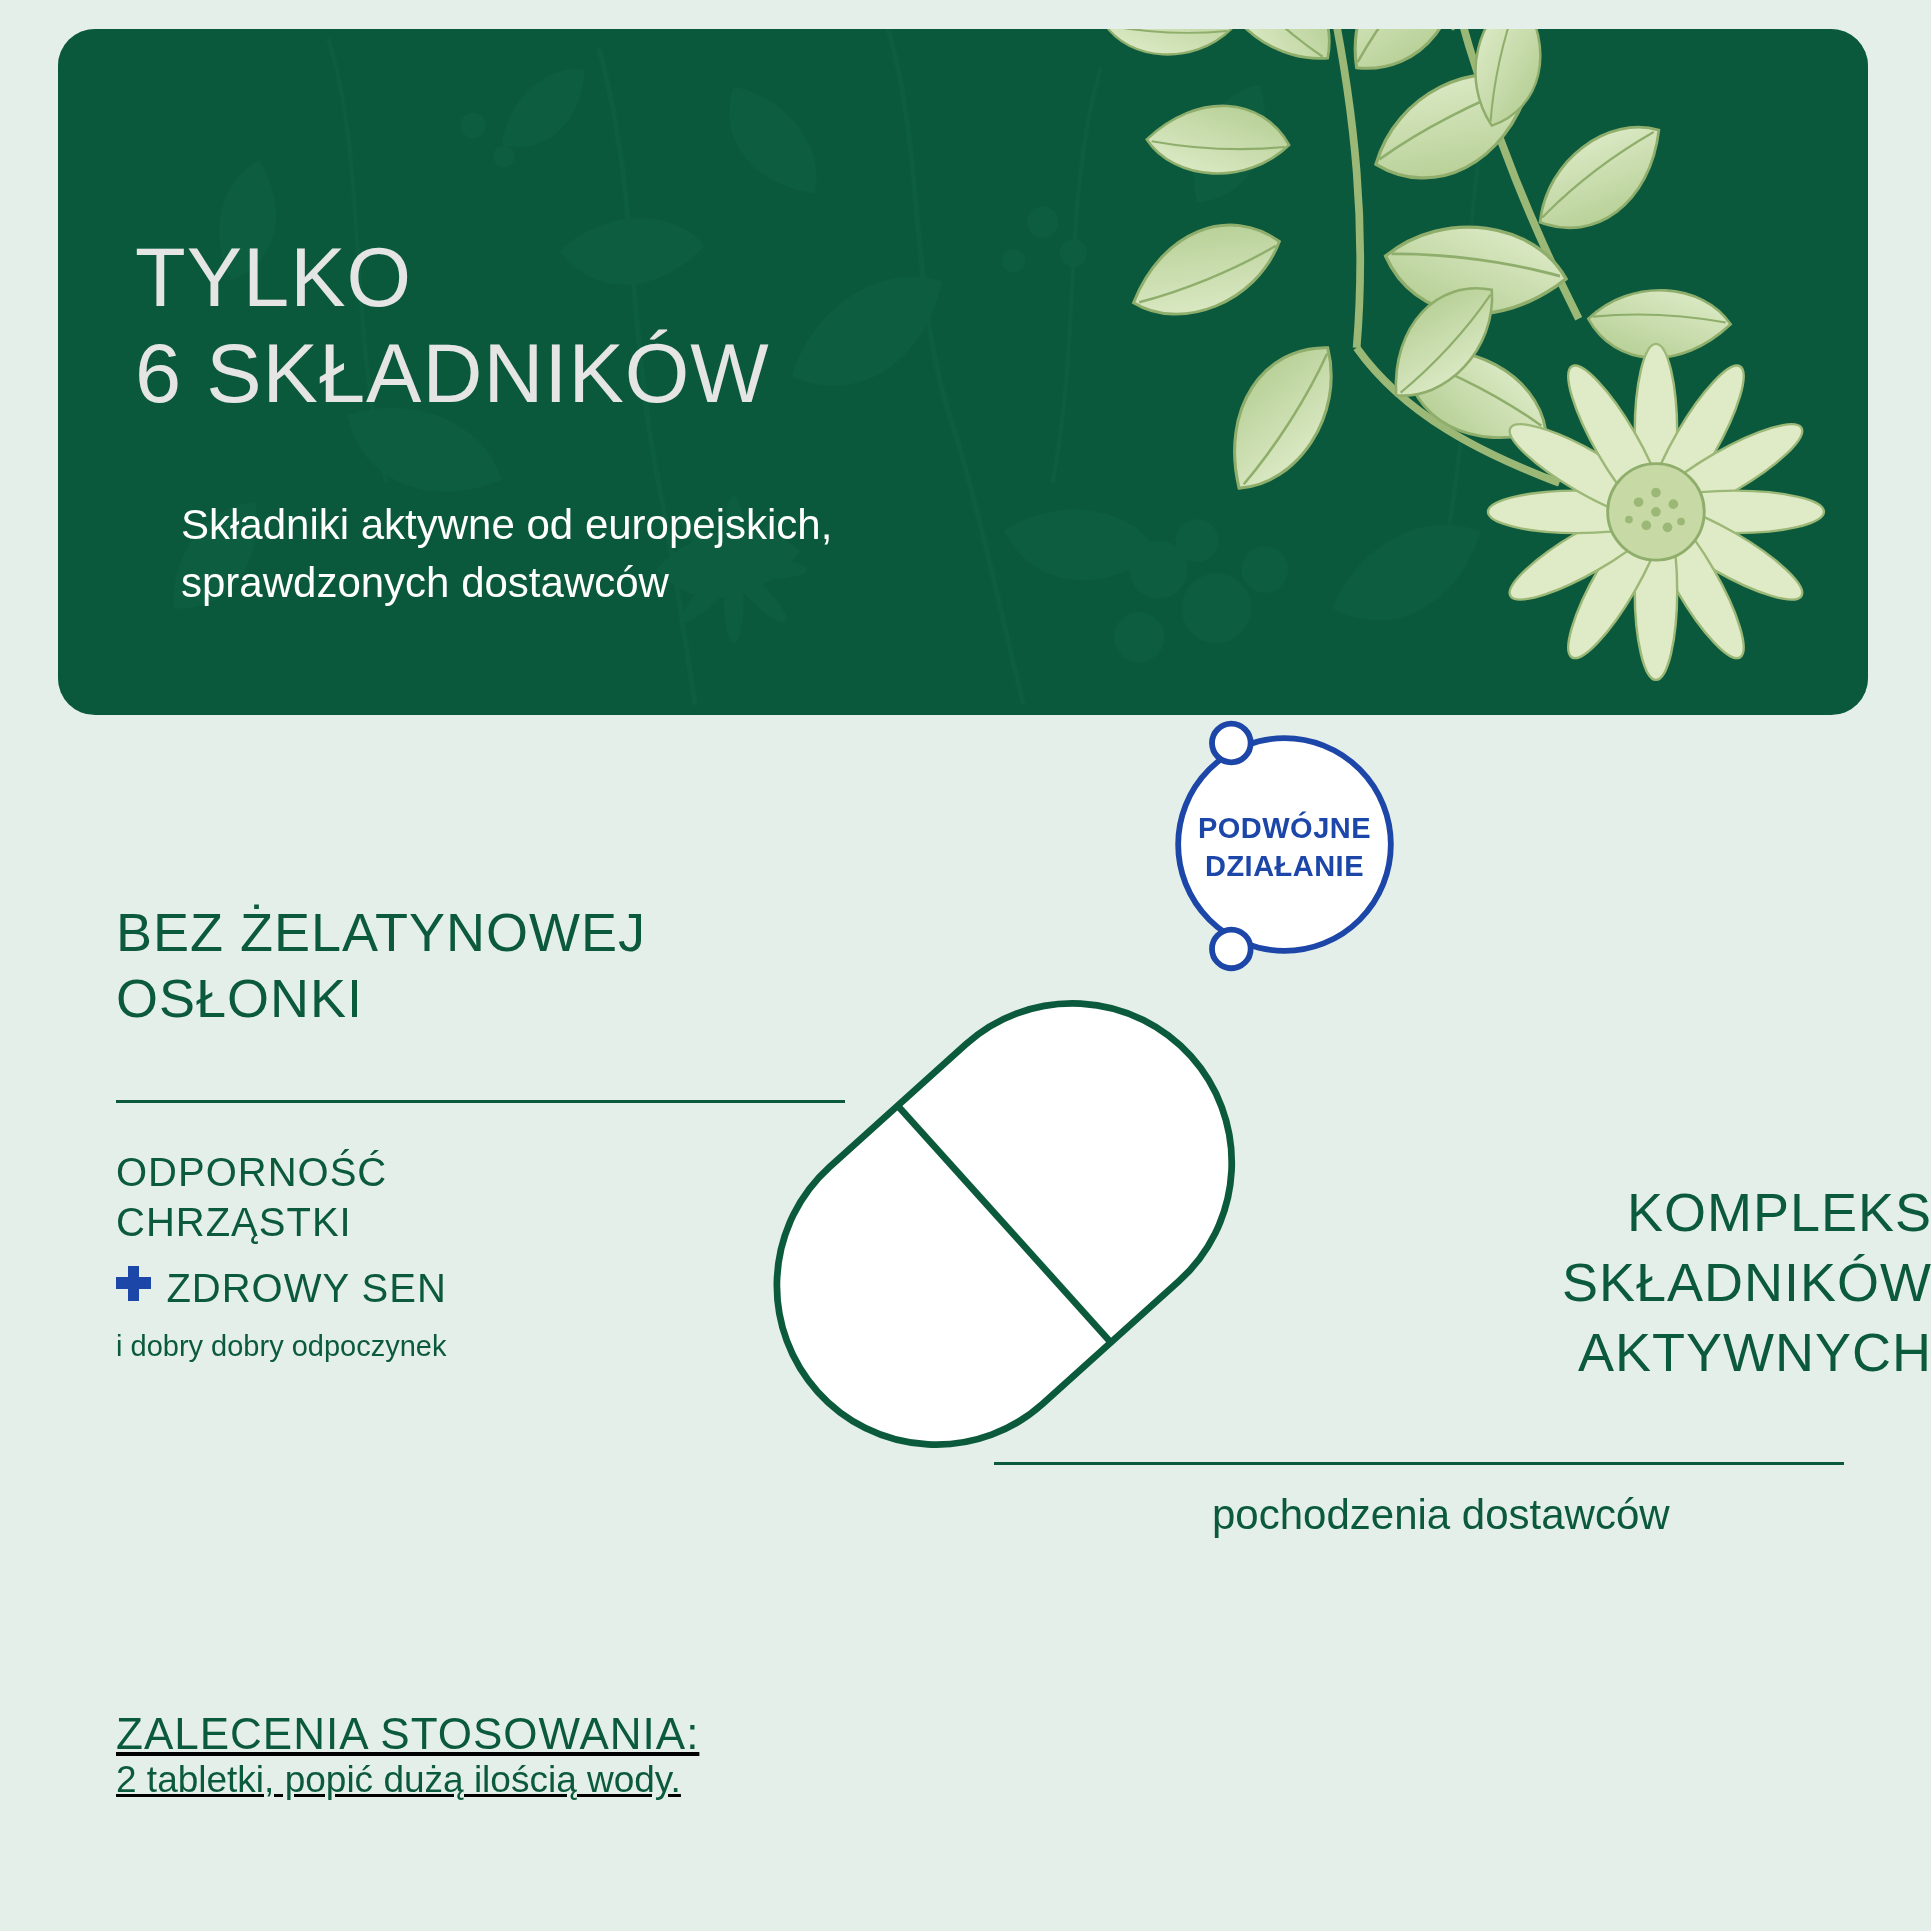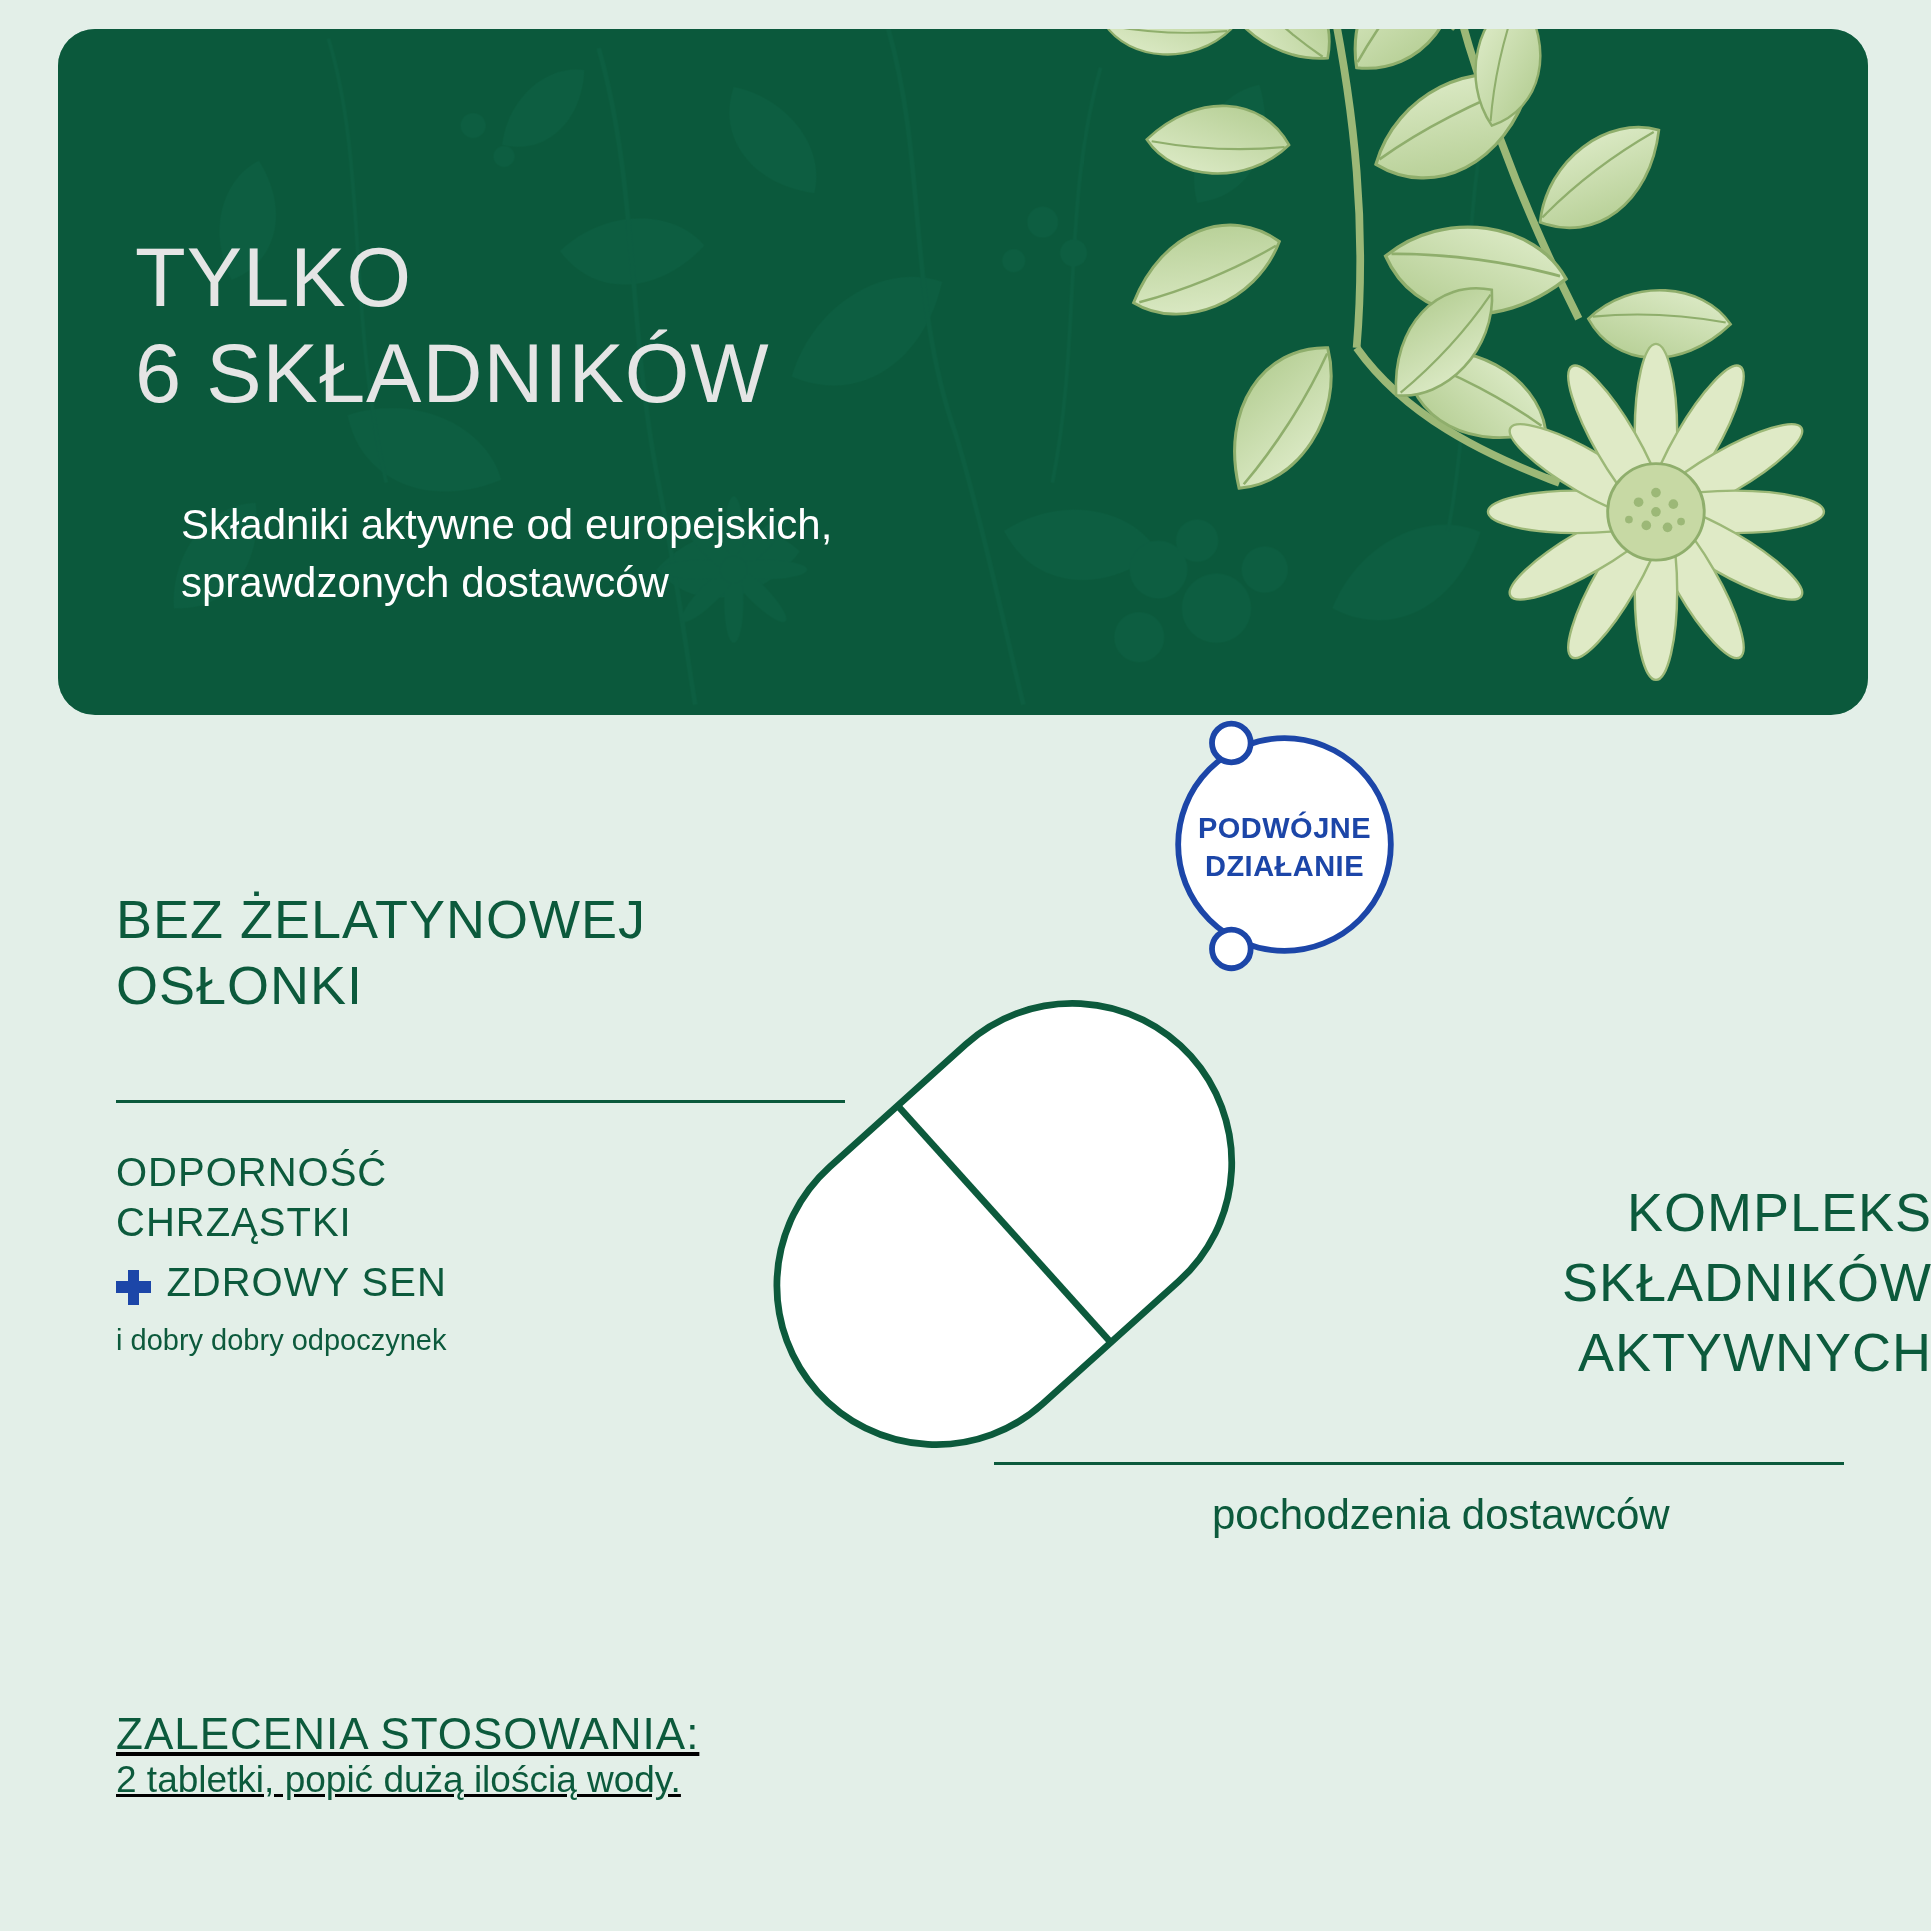--- a/index.html
+++ b/index.html
@@ -75,21 +75,21 @@
     position: absolute;
     left: 618px;
     top: 154px;
     width: 792px;
     height: 695px;
   }
 
   .label-left {
     position: absolute;
     left: 116px;
-    top: 173px;
+    top: 186px;
     width: 753px;
   }
   .label-left .headline {
     color: #0c5a3c;
     font-size: 54px;
     line-height: 1.22;
     letter-spacing: 1px;
     white-space: pre-line;
   }
   .rule-left {
@@ -109,22 +109,22 @@
   }
   .sub-left .l1 {
     color: #0c5a3c;
     font-size: 40px;
     line-height: 1.26;
     letter-spacing: 1px;
     white-space: pre-line;
   }
   .plus-row {
     display: flex;
-    align-items: flex-end;
-    margin-top: 12px;
+    align-items: flex-start;
+    margin-top: 18px;
   }
   .plus-icon {
     width: 35px;
     height: 35px;
     position: relative;
     margin-right: 15.4px;
     flex: 0 0 auto;
   }
   .plus-icon::before, .plus-icon::after {
     content: "";

